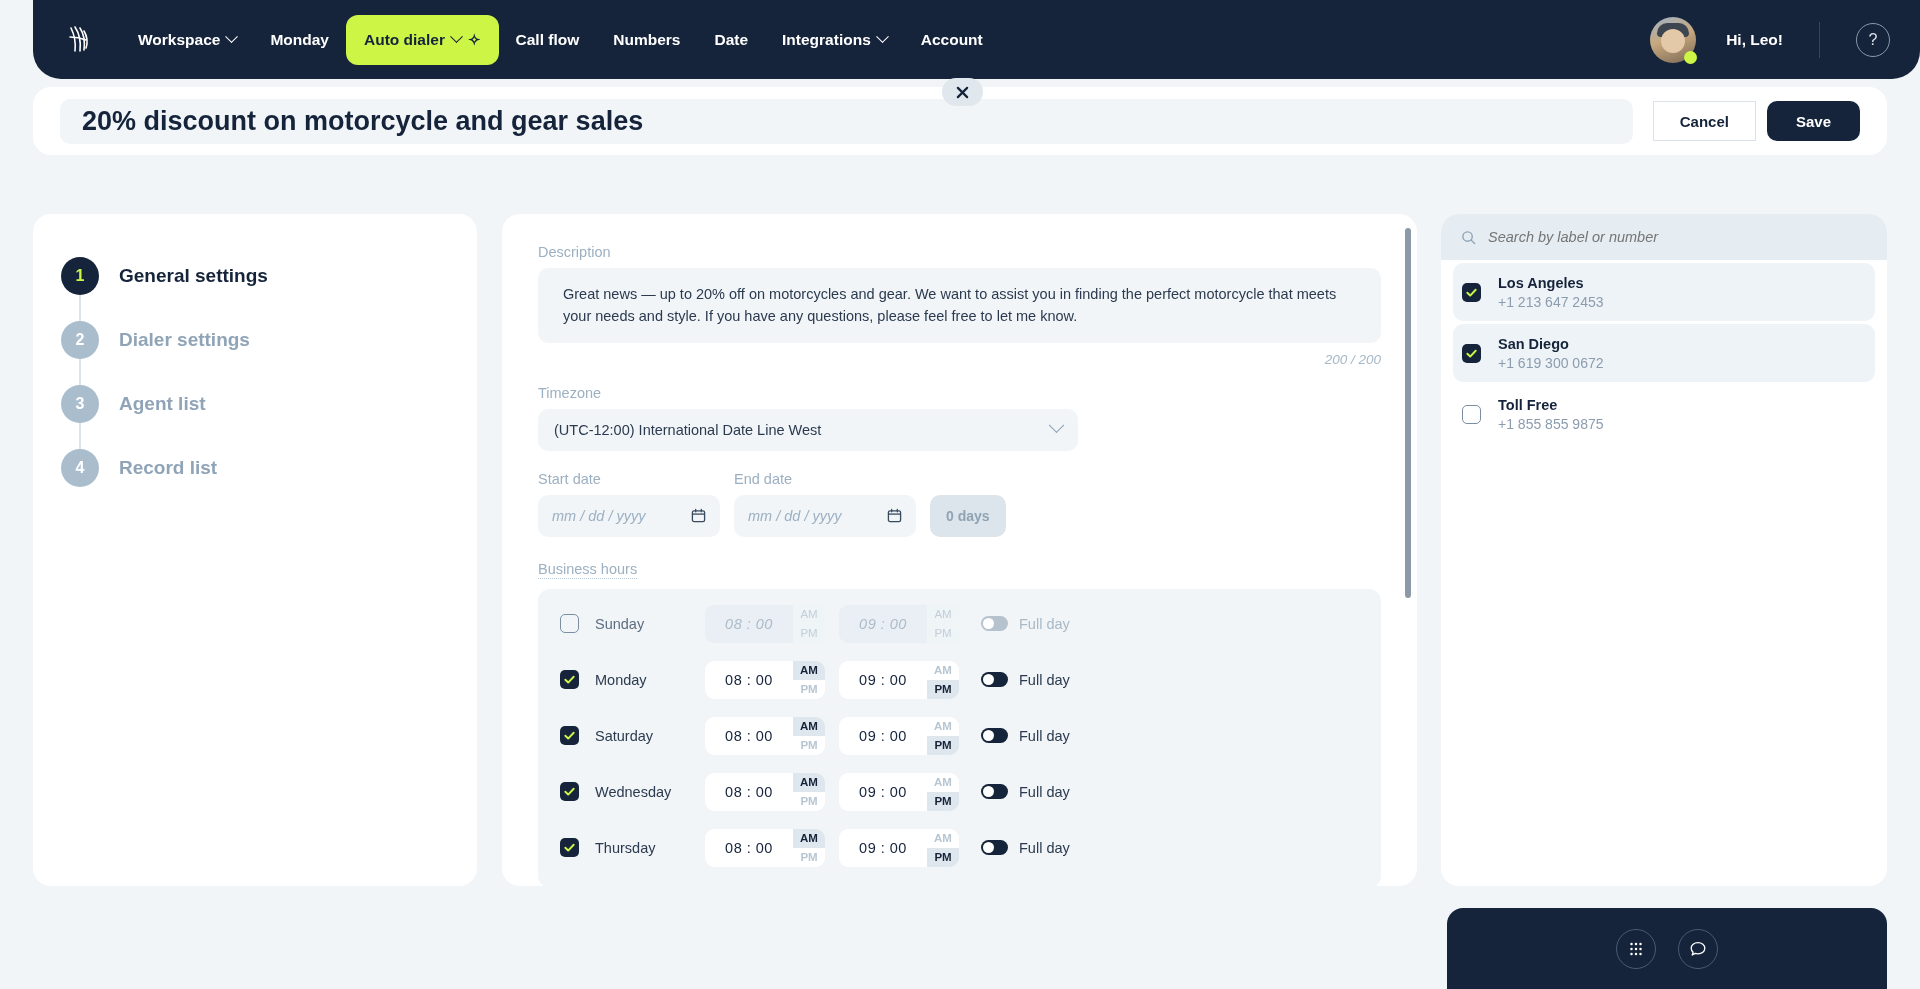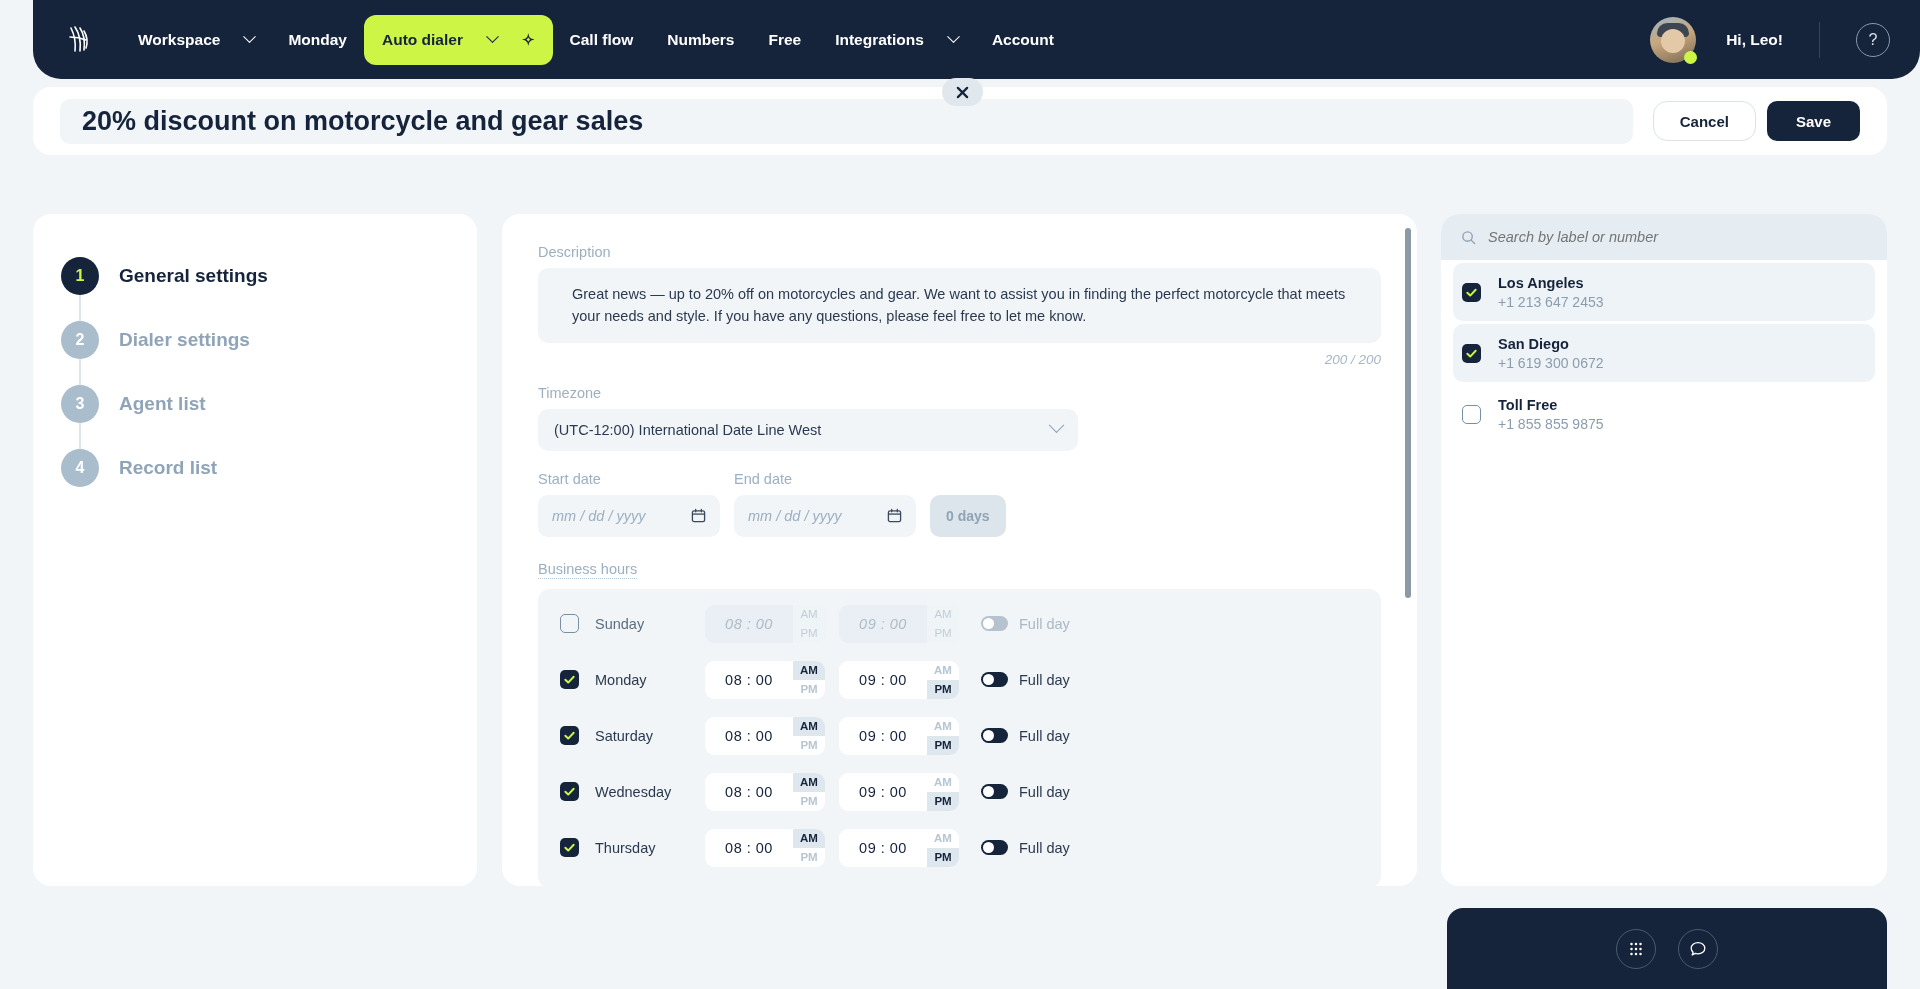--- a/index.html
+++ b/index.html
@@ -15,21 +15,21 @@
   .navbar {
     position: absolute; left: 33px; top: 0; width: 1887px; height: 79px;
     background: #15243b; border-radius: 0 0 28px 28px;
     display: flex; align-items: center;
   }
   .brand-logo { width: 34px; height: 34px; margin-left: 28px; margin-right: 26px; flex: none; }
   .nav-links { display: flex; align-items: center; gap: 0; }
   .nav-item {
     color: #ffffff; font-size: 15.5px; font-weight: 700;
     padding: 10px 17px; border-radius: 12px; cursor: pointer;
-    display: flex; align-items: center; gap: 25px; white-space: nowrap;
+    display: flex; align-items: center; gap: 7px; white-space: nowrap;
   }
   .nav-item.active { background: #ccf546; color: #15243b; padding: 16px 18px; }
   .caret { display: inline-block; width: 9px; height: 9px;
     border-right: 1.8px solid currentColor; border-bottom: 1.8px solid currentColor;
     transform: rotate(45deg) translate(-2px,-2px); }
   .sparkle { font-size: 15px; line-height: 1; }
   .nav-right { margin-left: auto; display: flex; align-items: center; padding-right: 30px; gap: 16px; }
   .avatar-wrap { position: relative; width: 46px; height: 46px; }
   .avatar {
     width: 46px; height: 46px; border-radius: 50%;
@@ -69,21 +69,21 @@
     position: absolute; left: 33px; top: 87px; width: 1854px; height: 68px;
     background: #ffffff; border-radius: 18px;
     display: flex; align-items: center; padding: 0 27px;
   }
   .title-input {
     flex: 1; height: 45px; background: #f1f5f8; border: none; border-radius: 10px;
     padding: 0 22px; font-family: inherit; font-size: 27px; font-weight: 700;
     color: #15243b; outline: none;
   }
   .btn-cancel {
-    margin-left: 20px; height: 40px; padding: 3px 26px; border-radius: 14px;
+    margin-left: 20px; height: 40px; padding: 3px 26px; border-radius: 0;
     border: 1.4px solid #dbe2e9; background: #fff; color: #15243b;
     font-size: 15px; font-weight: 700; font-family: inherit; cursor: pointer;
   }
   .btn-save {
     margin-left: 11px; height: 40px; padding: 0 29px; border-radius: 10px;
     border: none; background: #15243b; color: #fff;
     font-size: 15px; font-weight: 700; font-family: inherit; cursor: pointer;
   }
 
   
@@ -108,21 +108,21 @@
   .main-card {
     position: absolute; left: 502px; top: 214px; width: 915px; height: 672px;
     background: #fff; border-radius: 18px; overflow: hidden;
   }
   .main-scroll {
     position: absolute; inset: 0; padding: 30px 36px 0 36px;
     overflow: hidden;
   }
   .field-label { font-size: 14.5px; color: #9cb0c2; margin-bottom: 8px; }
   .desc-box {
-    background: #f1f5f8; border-radius: 10px; padding: 15px 34px;
+    background: #f1f5f8; border-radius: 10px; padding: 15px 25px;
     font-size: 14.5px; line-height: 1.55; color: #2b3a4f;
   }
   .char-count {
     text-align: right; font-size: 13.5px; color: #a6b7c6;
     font-style: italic; margin-top: 9px;
   }
   .tz-block { margin-top: 18px; }
   .tz-select {
     width: 540px; height: 42px; background: #f1f5f8; border-radius: 10px;
     display: flex; align-items: center; padding: 0 16px;
@@ -280,21 +280,21 @@
         <span class="caret"></span>
         <span class="sparkle">✧</span>
       </div>
       <div class="nav-item">
         <span>Call flow</span>
       </div>
       <div class="nav-item">
         <span>Numbers</span>
       </div>
       <div class="nav-item">
-        <span>Free</span>
+        <span>Date</span>
       </div>
       <div class="nav-item">
         <span>Integrations</span>
         <span class="caret"></span>
       </div>
       <div class="nav-item">
         <span>Account</span>
       </div>
     </div>
     <div class="nav-right">

